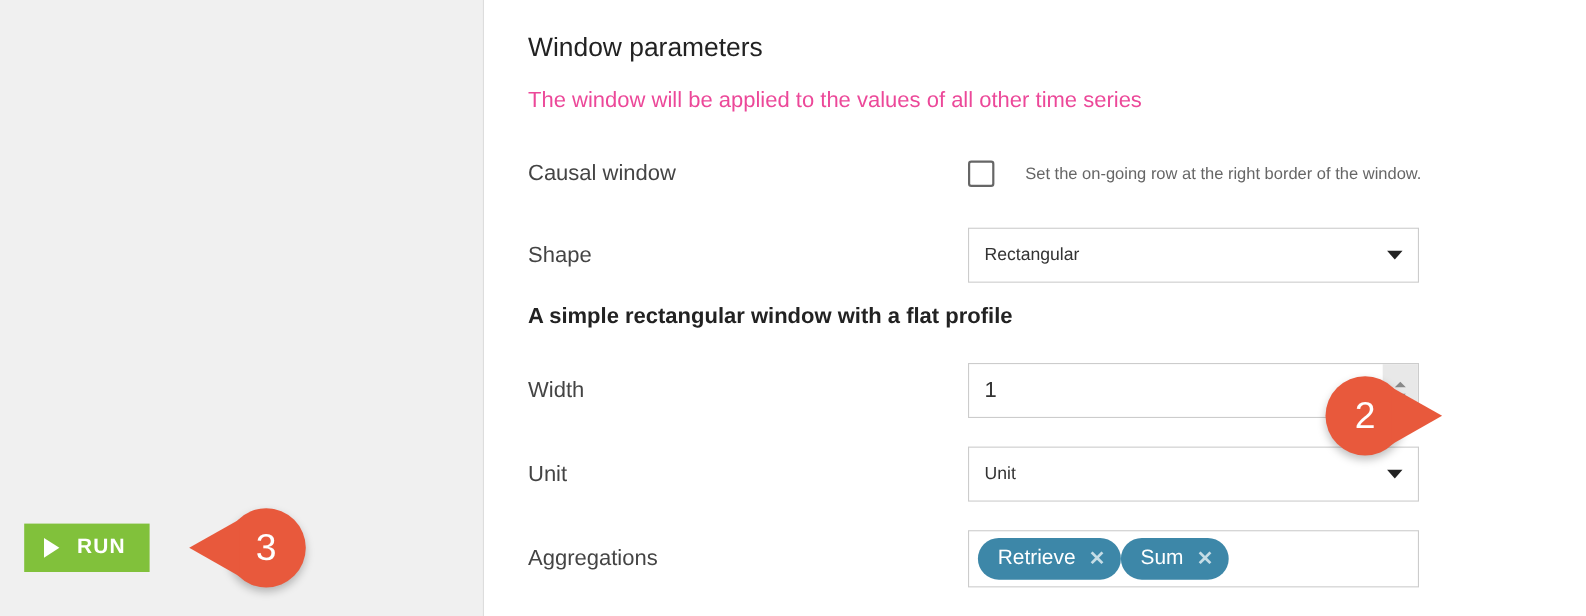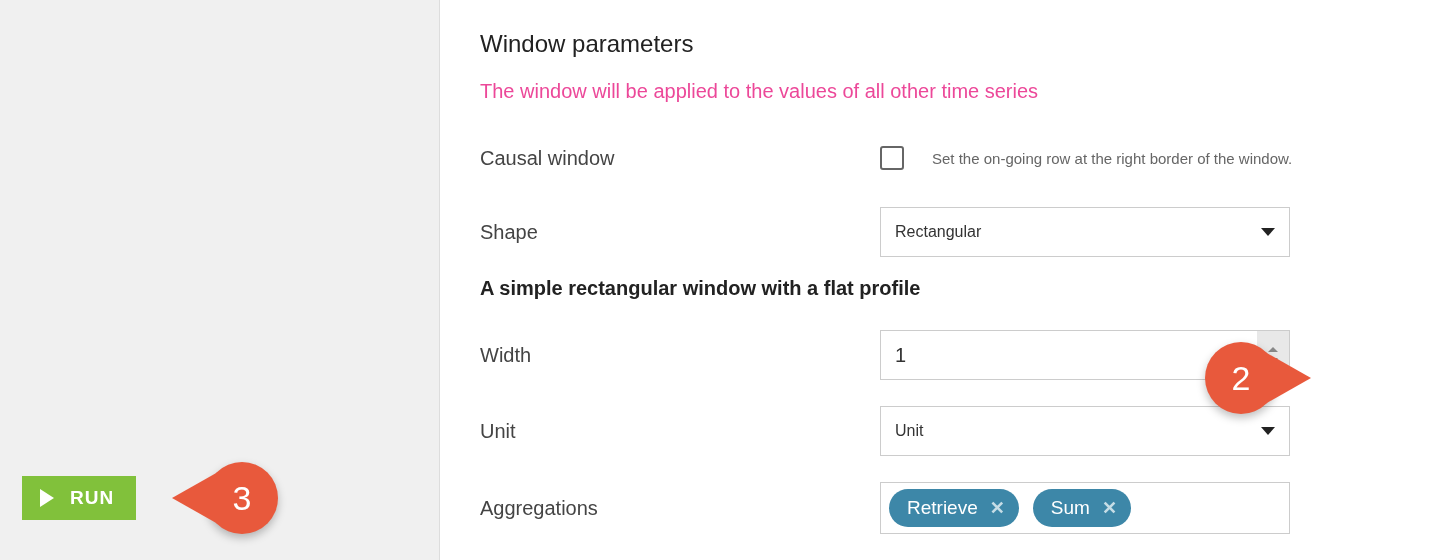--- a/index.html
+++ b/index.html
@@ -168,21 +168,20 @@
   }
 
   .tags-input {
     min-width: 410px;
     min-height: 50px;
     border: 1px solid #ccc;
     background: #fff;
     display: flex;
     align-items: center;
     padding: 6px 8px;
-    gap: 14px;
   }
   .tag {
     background: #3d87a8;
     color: #fff;
     border-radius: 22px;
     height: 38px;
     display: flex;
     align-items: center;
     padding: 0 14px 0 18px;
     font-size: 19px;

